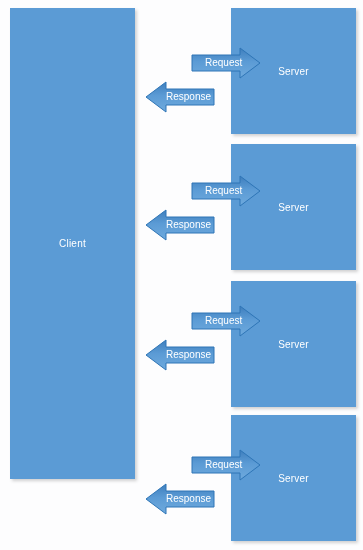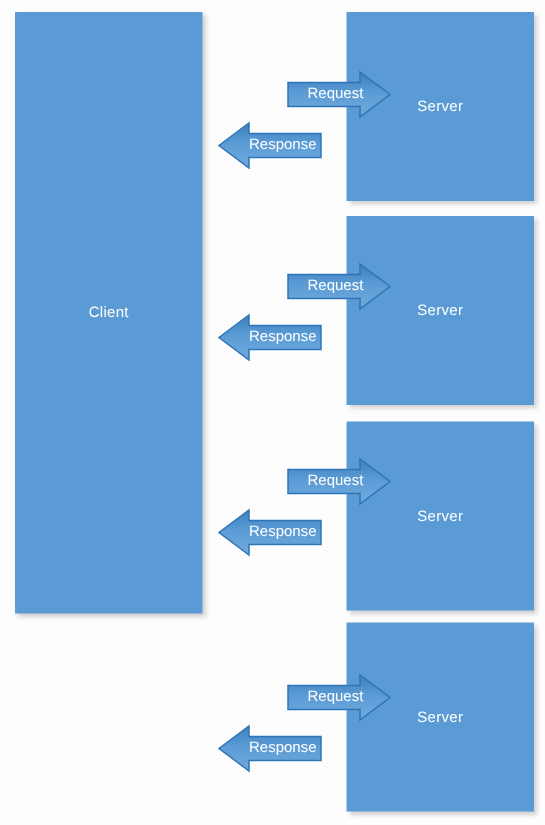--- a/index.html
+++ b/index.html
@@ -35,21 +35,21 @@
     font-family: "Liberation Sans", sans-serif;
     letter-spacing: 0.2px;
     text-align: center;
     user-select: none;
   }
 
   #client-node {
     left: 10px;
     top: 8px;
     width: 125px;
-    height: 401px;
+    height: 471px;
   }
 
   .server-node {
     left: 231px;
     width: 125px;
     height: 126px;
   }
   #server-node-0 { top: 8px; }
   #server-node-1 { top: 144px; }
   #server-node-2 { top: 281px; }

